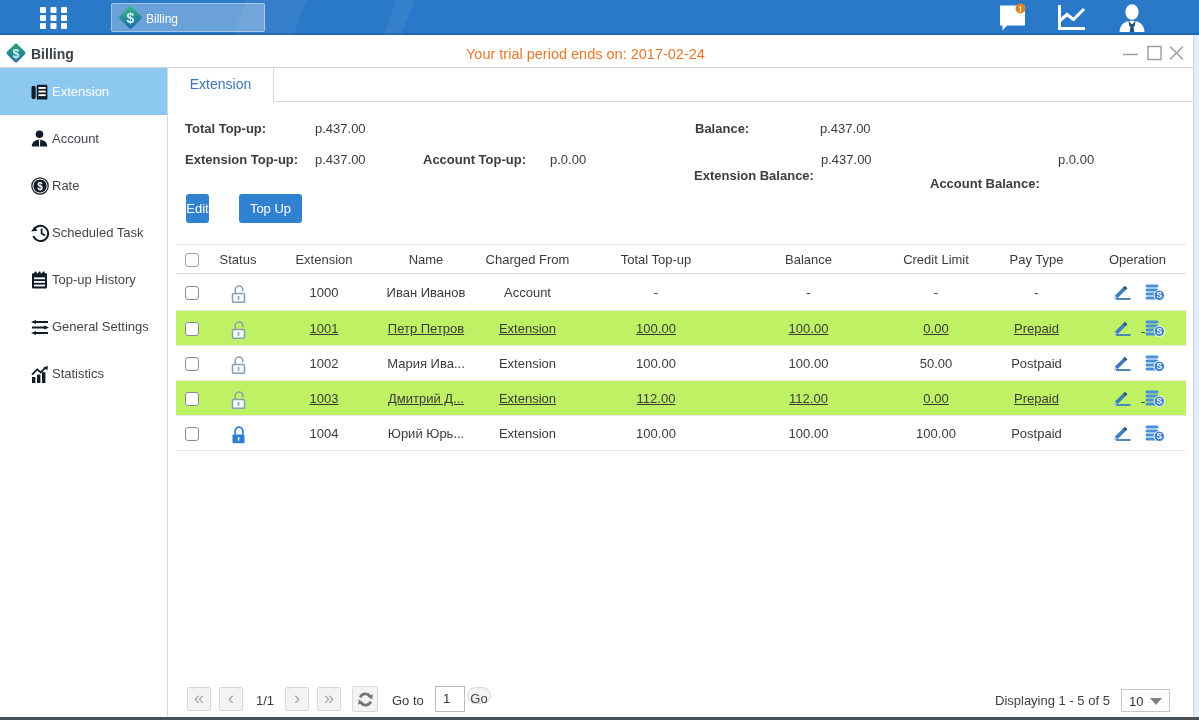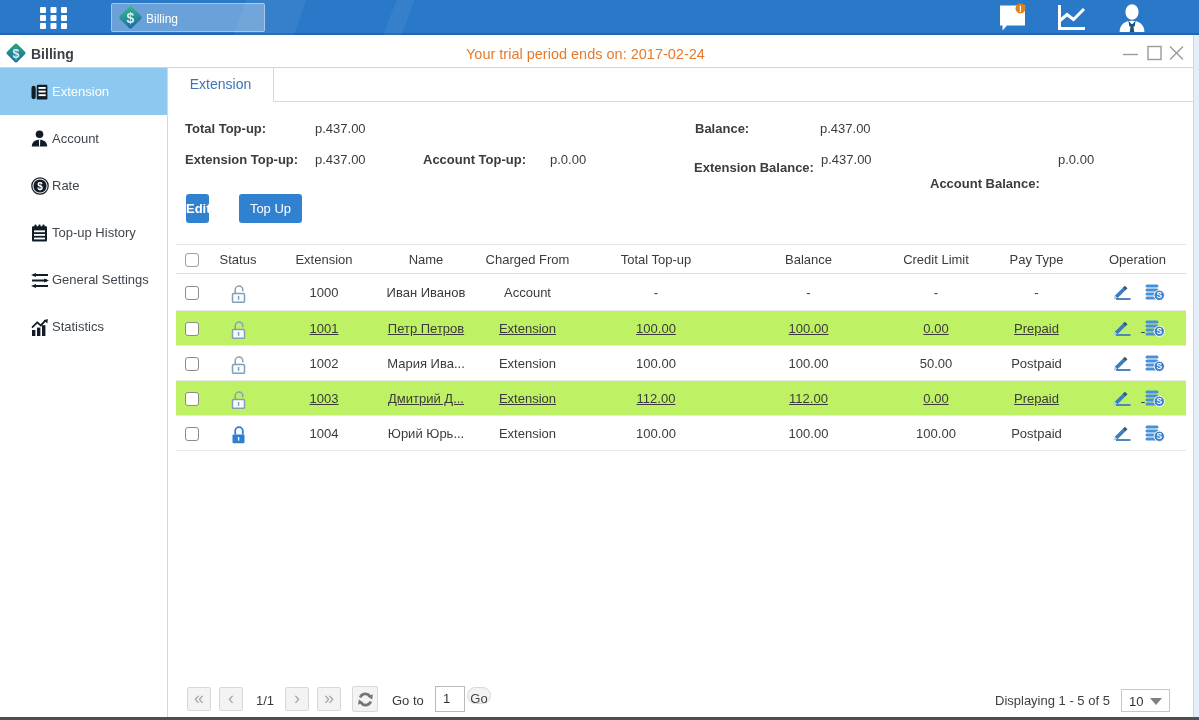--- a/index.html
+++ b/index.html
@@ -147,20 +147,28 @@
   </div>
   <div class="sitem">
     <svg width="18" height="18" viewBox="0 0 18 18" style="margin-top:-9px;">
       <circle cx="9" cy="9" r="8.2" fill="none" stroke="#121c26" stroke-width="1.2"></circle>
       <circle cx="9" cy="9" r="6.6" fill="#121c26"></circle>
       <text x="9" y="13" font-size="10" font-weight="bold" fill="#fff" text-anchor="middle" font-family="Liberation Sans">$</text>
     </svg>
     <span class="lbl">Rate</span>
   </div>
   <div class="sitem">
+    <svg width="19" height="18" viewBox="0 0 19 18" style="margin-top:-9px;">
+      <path d="M3.2 5.2 A 7.6 7.6 0 1 1 2.4 12" fill="none" stroke="#121c26" stroke-width="2"></path>
+      <polygon points="0.2,7.5 6.4,6.8 3.4,2.4" fill="#121c26"></polygon>
+      <path d="M10.6 4.5 V9.5 L14.2 11.5" fill="none" stroke="#121c26" stroke-width="1.8"></path>
+    </svg>
+    <span class="lbl">Scheduled Task</span>
+  </div>
+  <div class="sitem">
     <svg width="17" height="18" viewBox="0 0 17 18" style="margin-top:-9px;">
       <rect x="1" y="2.2" width="15" height="15.3" rx="1" fill="#121c26"></rect>
       <rect x="3.4" y="0.5" width="2.2" height="3.4" rx="1" fill="#121c26"></rect>
       <rect x="7.4" y="0.5" width="2.2" height="3.4" rx="1" fill="#121c26"></rect>
       <rect x="11.4" y="0.5" width="2.2" height="3.4" rx="1" fill="#121c26"></rect>
       <rect x="3" y="6.4" width="11" height="1.8" fill="#fff"></rect>
       <rect x="3" y="10" width="11" height="1.8" fill="#fff"></rect>
       <rect x="3" y="13.6" width="11" height="1.8" fill="#fff"></rect>
     </svg>
     <span class="lbl">Top-up History</span>
@@ -195,26 +203,26 @@
   </div>
 
 <div class="abs slab" style="left:185px;top:121px;">Total Top-up:</div>
 <div class="abs sval" style="left:315px;top:121px;">p.437.00</div>
 <div class="abs slab" style="left:695px;top:121px;">Balance:</div>
 <div class="abs sval" style="left:820px;top:121px;">p.437.00</div>
 <div class="abs slab" style="left:185px;top:152px;">Extension Top-up:</div>
 <div class="abs sval" style="left:315px;top:152px;">p.437.00</div>
 <div class="abs slab" style="left:423px;top:152px;">Account Top-up:</div>
 <div class="abs sval" style="left:550px;top:152px;">p.0.00</div>
-<div class="abs slab" style="left:694px;top:160px;">Extension Balance:</div>
+<div class="abs slab" style="left:694px;top:168px;">Extension Balance:</div>
 <div class="abs sval" style="left:821px;top:152px;">p.437.00</div>
 <div class="abs slab" style="left:930px;top:152px;margin-top:24px;">Account Balance:</div>
 <div class="abs sval" style="left:1058px;top:152px;">p.0.00</div>
 
-<div class="btn" style="left:186px;width:23px;font-weight:bold;">Edit</div>
+<div class="btn" style="left:186px;width:23px;">Edit</div>
 <div class="btn" style="left:239px;width:63px;">Top Up</div>
 
 <div class="abs" id="tbl">
 <table>
 <colgroup>
 <col style="width:32px">
         <col style="width:60px">
         <col style="width:112px">
         <col style="width:92px">
         <col style="width:111px">

